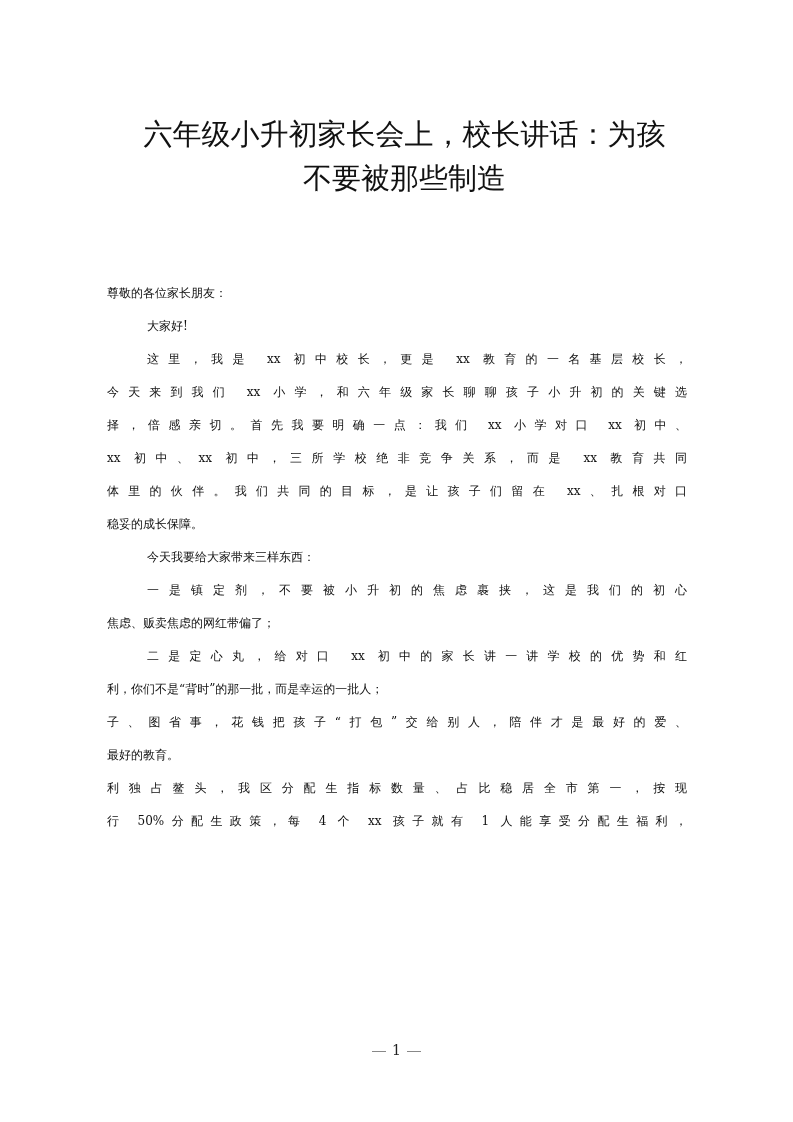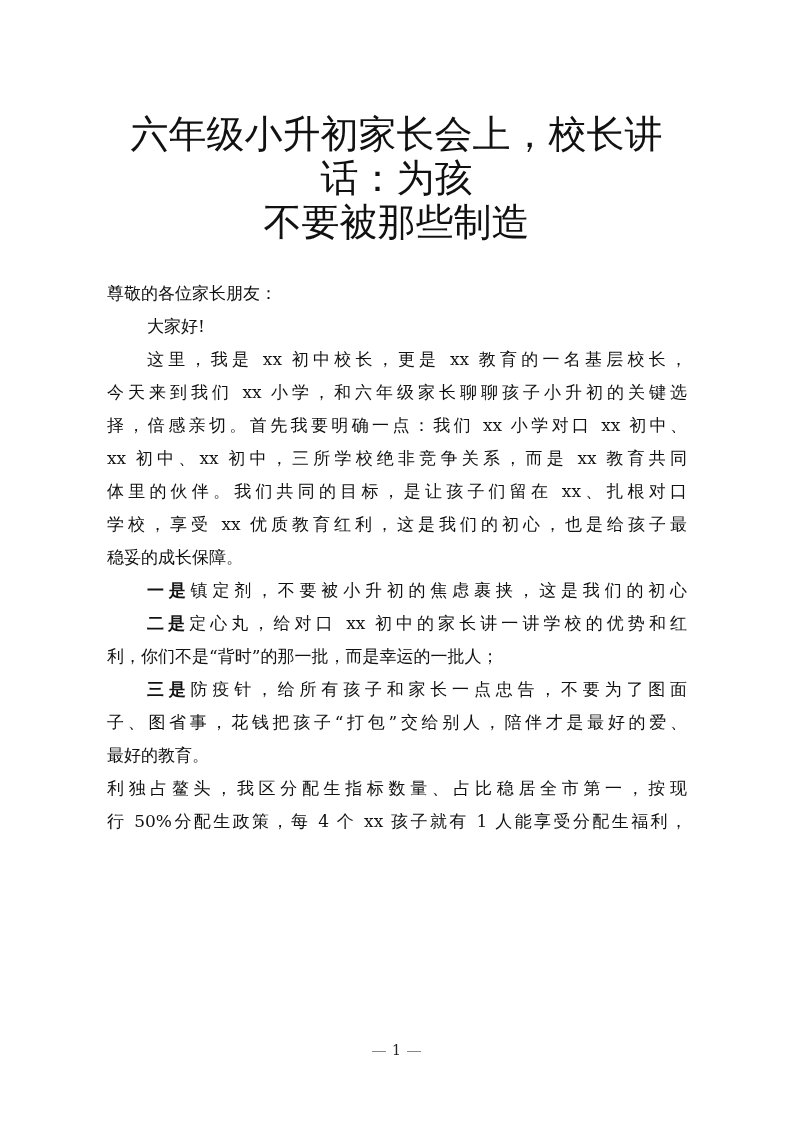--- a/index.html
+++ b/index.html
@@ -17,54 +17,54 @@
     }
     .page {
       position: absolute;
       left: 0; top: 0;
       width: 793px;
       height: 1122px;
       background: #ffffff;
     }
     .title {
       position: absolute;
-      left: 100px;
+      left: 108px;
       width: 593px;
       top: 112px;
       text-align: center;
       font-family: "DejaVu Sans", "Liberation Sans", sans-serif;
-      font-size: 38px;
+      font-size: 29px;
       line-height: 44px;
       color: #111;
       margin: 0;
       font-weight: normal;
     }
     .body {
       position: absolute;
       left: 107px;
       width: 580px;
       top: 277px;
     }
     .line {
       height: 33px;
       line-height: 33px;
-      font-size: 17px;
+      font-size: 12px;
       white-space: nowrap;
       text-align: justify;
       text-align-last: justify;
       display: block;
     }
     .line.last {
       text-align-last: left;
     }
     .indent {
       padding-left: 40px;
     }
     .b {
-      font-weight: bold;
+      font-weight: normal;
     }
     .page-number {
       position: absolute;
       left: 0;
       width: 793px;
       top: 1042px;
       text-align: center;
       font-size: 14px;
       color: #222;
     }
@@ -92,36 +92,38 @@
     <span class="line last">尊敬的各位家长朋友：</span>
 
     <span class="line last indent">大家好!</span>
 
     <div>
       <span class="line indent">这里，我是 xx 初中校长，更是 xx 教育的一名基层校长，</span>
       <span class="line">今天来到我们 xx 小学，和六年级家长聊聊孩子小升初的关键选</span>
       <span class="line">择，倍感亲切。首先我要明确一点：我们 xx 小学对口 xx 初中、</span>
       <span class="line">xx 初中、xx 初中，三所学校绝非竞争关系，而是 xx 教育共同</span>
       <span class="line">体里的伙伴。我们共同的目标，是让孩子们留在 xx、扎根对口</span>
-      <span class="line">学校，享受 xx 优质教育红利，这是我们的初心，也是给孩子最</span>
       <span class="line last">稳妥的成长保障。</span>
     </div>
 
+    <div>
+      <span class="line last indent">今天我要给大家带来三样东西：</span>
+    </div>
 
     <div>
       <span class="line indent"><b class="b">一是</b><span>镇定剂，不要被小升初的焦虑裹挟，这是我们的初心</span></span>
+      <span class="line last">焦虑、贩卖焦虑的网红带偏了；</span>
     </div>
 
     <div>
       <span class="line indent"><b class="b">二是</b><span>定心丸，给对口 xx 初中的家长讲一讲学校的优势和红</span></span>
       <span class="line last">利，你们不是“背时”的那一批，而是幸运的一批人；</span>
     </div>
 
     <div>
-      <span class="line indent"><b class="b">三是</b><span>防疫针，给所有孩子和家长一点忠告，不要为了图面</span></span>
       <span class="line">子、图省事，花钱把孩子“打包”交给别人，陪伴才是最好的爱、</span>
       <span class="line last">最好的教育。</span>
     </div>
 
     <div>
       <span class="line">利独占鳌头，我区分配生指标数量、占比稳居全市第一，按现</span>
       <span class="line">行 50%分配生政策，每 4 个 xx 孩子就有 1 人能享受分配生福利，</span>
     </div>
 
   </div>

